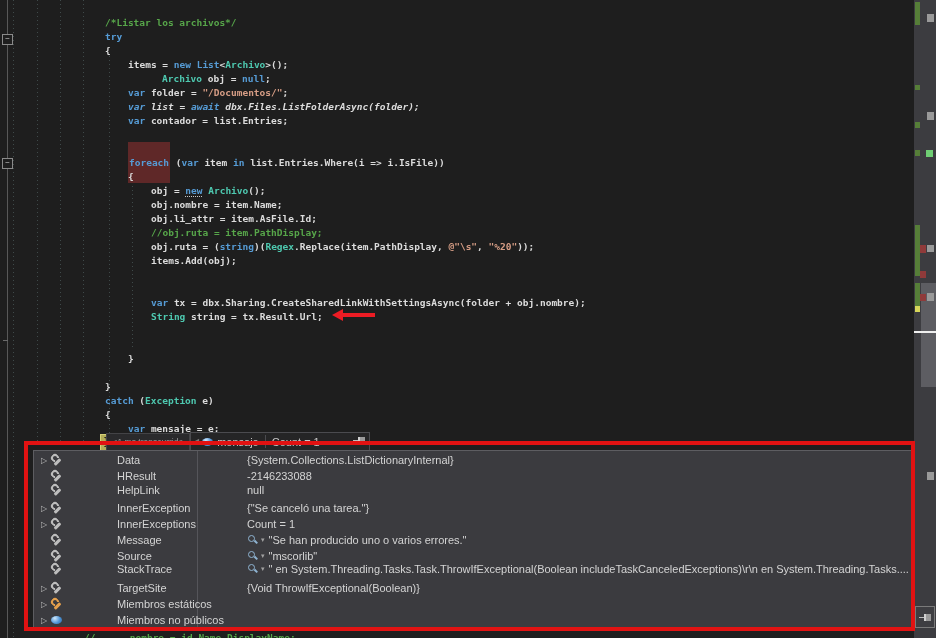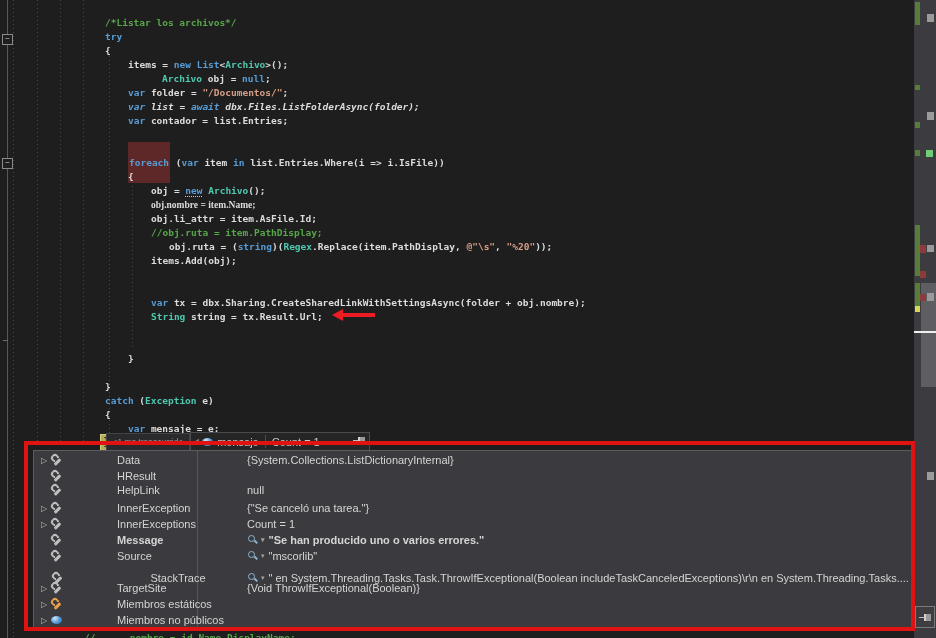--- a/index.html
+++ b/index.html
@@ -109,24 +109,24 @@
       <div class="code-line" style="left: 105px; top: 30px;"><span class="tk-k">try</span></div>
       <div class="code-line" style="left: 105px; top: 44px;"><span class="tk-p">{</span></div>
       <div class="code-line" style="left: 128px; top: 58px;"><span class="tk-p">items = </span><span class="tk-k">new</span><span class="tk-p"> </span><span class="tk-k">List</span><span class="tk-p">&lt;</span><span class="tk-t">Archivo</span><span class="tk-p">&gt;();</span></div>
       <div class="code-line" style="left: 128px; top: 72px; margin-left: 34px;"><span class="tk-t">Archivo</span><span class="tk-p"> obj = </span><span class="tk-k">null</span><span class="tk-p">;</span></div>
       <div class="code-line" style="left: 128px; top: 86px;"><span class="tk-k">var</span><span class="tk-p"> folder = </span><span class="tk-s">"/Documentos/"</span><span class="tk-p">;</span></div>
       <div class="code-line" style="left: 128px; top: 100px; font-style: italic;"><span class="tk-k">var</span><span class="tk-p"> list = </span><span class="tk-k">await</span><span class="tk-p"> dbx.Files.ListFolderAsync(folder);</span></div>
       <div class="code-line" style="left: 128px; top: 114px;"><span class="tk-k">var</span><span class="tk-p"> contador = list.Entries;</span></div>
       <div class="code-line" style="left: 128px; top: 156px;"><span class="tk-kf">foreach</span><span class="tk-p"> (</span><span class="tk-k">var</span><span class="tk-p"> item </span><span class="tk-k">in</span><span class="tk-p"> list.Entries.Where(i =&gt; i.IsFile))</span></div>
       <div class="code-line" style="left: 128px; top: 170px;"><span class="tk-p">{</span></div>
       <div class="code-line" style="left: 151px; top: 184px;"><span class="tk-p">obj = </span><span class="tk-kd">new</span><span class="tk-p"> </span><span class="tk-t">Archivo</span><span class="tk-p">();</span></div>
-      <div class="code-line" style="left: 151px; top: 198px; font-family: Liberation Serif, serif;"><span class="tk-p">obj.nombre = item.Name;</span></div>
+      <div class="code-line" style="left: 151px; top: 198px;"><span class="tk-p">obj.nombre = item.Name;</span></div>
       <div class="code-line" style="left: 151px; top: 212px;"><span class="tk-p">obj.li_attr = item.AsFile.Id;</span></div>
       <div class="code-line" style="left: 151px; top: 226px;"><span class="tk-c">//obj.ruta = item.PathDisplay;</span></div>
-      <div class="code-line" style="left: 151px; top: 240px; margin-left: 18px;"><span class="tk-p">obj.ruta = (</span><span class="tk-k">string</span><span class="tk-p">)(</span><span class="tk-t">Regex</span><span class="tk-p">.Replace(item.PathDisplay, </span><span class="tk-s">@"\s"</span><span class="tk-p">, </span><span class="tk-s">"%20"</span><span class="tk-p">));</span></div>
+      <div class="code-line" style="left: 151px; top: 240px;"><span class="tk-p">obj.ruta = (</span><span class="tk-k">string</span><span class="tk-p">)(</span><span class="tk-t">Regex</span><span class="tk-p">.Replace(item.PathDisplay, </span><span class="tk-s">@"\s"</span><span class="tk-p">, </span><span class="tk-s">"%20"</span><span class="tk-p">));</span></div>
       <div class="code-line" style="left: 151px; top: 254px;"><span class="tk-p">items.Add(obj);</span></div>
       <div class="code-line" style="left: 151px; top: 296px;"><span class="tk-k">var</span><span class="tk-p"> tx = dbx.Sharing.CreateSharedLinkWithSettingsAsync(folder + obj.nombre);</span></div>
       <div class="code-line" style="left: 151px; top: 310px;"><span class="tk-t">String</span><span class="tk-p"> string = tx.Result.Url;</span></div>
       <div class="code-line" style="left: 128px; top: 352px;"><span class="tk-p">}</span></div>
       <div class="code-line" style="left: 105px; top: 380px;"><span class="tk-p">}</span></div>
       <div class="code-line" style="left: 105px; top: 394px;"><span class="tk-k">catch</span><span class="tk-p"> (</span><span class="tk-t">Exception</span><span class="tk-p"> e)</span></div>
       <div class="code-line" style="left: 105px; top: 408px;"><span class="tk-p">{</span></div>
       <div class="code-line" style="left: 128px; top: 422px;"><span class="tk-k">var</span><span class="tk-p"> mensaje = e;</span></div>
       <div class="code-line" style="left: 84px; top: 631px;"><span class="tk-c">//      nombre = id Name DisplayName;</span></div>
     </div>
@@ -159,20 +159,23 @@
           <span class="dt-icon"><span class="wrench"></span></span>
           <span class="dt-name">Data</span>
           <span class="dt-valzone">
             <span class="dt-value">{System.Collections.ListDictionaryInternal}</span>
           </span>
         </div>
         <div class="dt-row" style="top: 17px;">
           <span class="dt-exp"></span>
           <span class="dt-icon"><span class="wrench"></span></span>
           <span class="dt-name">HResult</span>
+          <span class="dt-valzone">
+            <span class="dt-value">-2146233088</span>
+          </span>
         </div>
         <div class="dt-row" style="top: 31px;">
           <span class="dt-exp"></span>
           <span class="dt-icon"><span class="wrench"></span></span>
           <span class="dt-name">HelpLink</span>
           <span class="dt-valzone">
             <span class="dt-value">null</span>
           </span>
         </div>
         <div class="dt-row" style="top: 49px;">
@@ -184,41 +187,41 @@
           </span>
         </div>
         <div class="dt-row" style="top: 65px;">
           <span class="dt-exp">▷</span>
           <span class="dt-icon"><span class="wrench"></span></span>
           <span class="dt-name">InnerExceptions</span>
           <span class="dt-valzone">
             <span class="dt-value">Count = 1</span>
           </span>
         </div>
-        <div class="dt-row" style="top: 81px; font-weight: bold;">
+        <div class="dt-row" style="top: 81px;">
           <span class="dt-exp"></span>
           <span class="dt-icon"><span class="wrench"></span></span>
           <span class="dt-name">Message</span>
           <span class="dt-valzone">
             <span class="mag-icon"></span>
             <span class="mag-dd">▾</span>
             <span class="dt-value">"Se han producido uno o varios errores."</span>
           </span>
         </div>
         <div class="dt-row" style="top: 97px;">
           <span class="dt-exp"></span>
           <span class="dt-icon"><span class="wrench"></span></span>
           <span class="dt-name">Source</span>
           <span class="dt-valzone">
             <span class="mag-icon"></span>
             <span class="mag-dd">▾</span>
             <span class="dt-value">"mscorlib"</span>
           </span>
         </div>
-        <div class="dt-row" style="top: 119px; text-align: center;">
+        <div class="dt-row" style="top: 110px;">
           <span class="dt-exp"></span>
           <span class="dt-icon"><span class="wrench"></span></span>
           <span class="dt-name">StackTrace</span>
           <span class="dt-valzone">
             <span class="mag-icon"></span>
             <span class="mag-dd">▾</span>
             <span class="dt-value">"   en System.Threading.Tasks.Task.ThrowIfExceptional(Boolean includeTaskCanceledExceptions)\r\n   en System.Threading.Tasks....</span>
           </span>
         </div>
         <div class="dt-row" style="top: 129px;">

